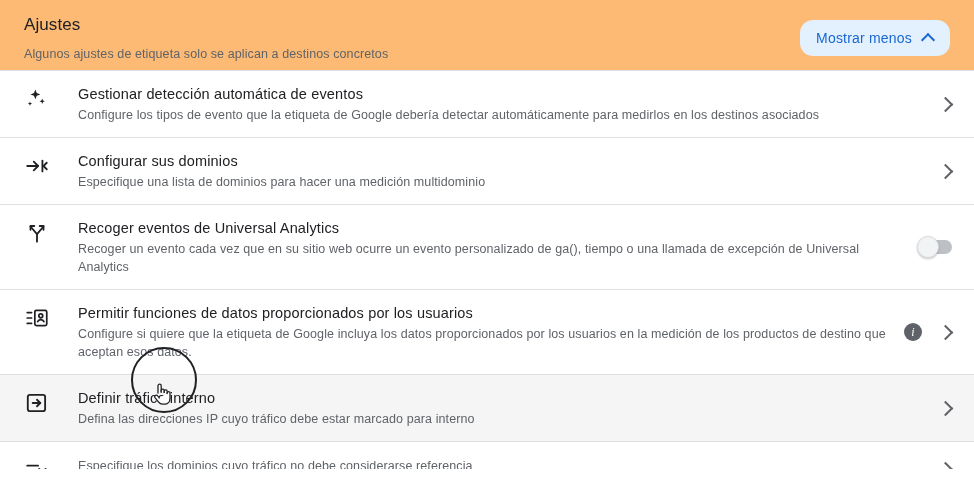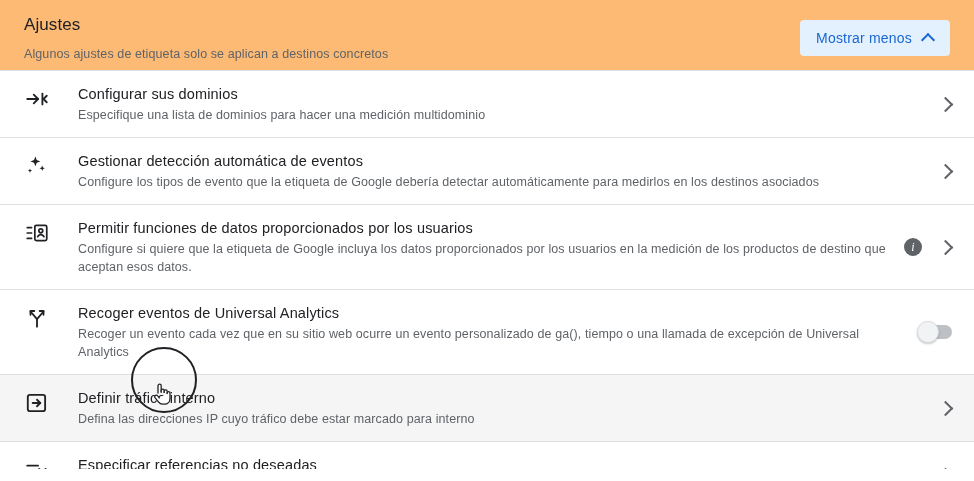--- a/index.html
+++ b/index.html
@@ -48,21 +48,21 @@
     color: #5f6368;
     letter-spacing: 0.1px;
   }
   .show-less-btn {
     display: inline-flex;
     align-items: center;
     gap: 10px;
     background: #e3f0fd;
     color: #1967d2;
     border: none;
-    border-radius: 4px;
+    border-radius: 13px;
     height: 36px;
     padding: 0 16px;
     font-size: 14px;
     font-family: "Liberation Sans", sans-serif;
     letter-spacing: 0.2px;
     cursor: pointer;
     margin-top: 6px;
     margin-right: 8px;
   }
   .chevron-up {
@@ -229,68 +229,49 @@
     <button class="show-less-btn">
       <span>Mostrar menos</span>
       <span class="chevron-up"></span>
     </button>
   </div>
 
   <div class="rows">
 
     <div class="row">
       <div class="row-icon">
+        <svg width="26" height="26" viewBox="0 0 24 24" fill="none">
+          <path d="M10.5 3.2l1.25 3.3 3.3 1.25-3.3 1.25-1.25 3.3-1.25-3.3L6 7.75l3.25-1.25z" fill="#202124"></path>
+          <path d="M16.8 11.5l.7 1.85 1.85.7-1.85.7-.7 1.85-.7-1.85-1.85-.7 1.85-.7z" fill="#202124"></path>
+          <path d="M5.5 14.2l.55 1.45 1.45.55-1.45.55L5.5 18.2l-.55-1.45-1.45-.55 1.45-.55z" fill="#202124"></path>
+        </svg>
+      </div>
+      <div class="row-body">
+        <div class="row-title">Gestionar detección automática de eventos</div>
+        <div class="row-desc">Configure los tipos de evento que la etiqueta de Google debería detectar automáticamente para medirlos en los destinos asociados</div>
+      </div>
+      <div class="row-trailing">
+        <span class="chevron-right"></span>
+      </div>
+    </div>
+
+    <div class="row">
+      <div class="row-icon">
         <svg width="26" height="26" viewBox="0 0 24 24" fill="none" stroke="#202124" stroke-width="1.7" stroke-linecap="round" stroke-linejoin="round">
           <path d="M3 12h10"></path>
           <path d="M9 8l4 4-4 4"></path>
           <path d="M17 7v10"></path>
           <path d="M21 9l-3 3 3 3"></path>
         </svg>
       </div>
       <div class="row-body">
         <div class="row-title">Configurar sus dominios</div>
         <div class="row-desc">Especifique una lista de dominios para hacer una medición multidominio</div>
       </div>
       <div class="row-trailing">
-        <span class="chevron-right"></span>
-      </div>
-    </div>
-
-    <div class="row">
-      <div class="row-icon">
-        <svg width="26" height="26" viewBox="0 0 24 24" fill="none">
-          <path d="M10.5 3.2l1.25 3.3 3.3 1.25-3.3 1.25-1.25 3.3-1.25-3.3L6 7.75l3.25-1.25z" fill="#202124"></path>
-          <path d="M16.8 11.5l.7 1.85 1.85.7-1.85.7-.7 1.85-.7-1.85-1.85-.7 1.85-.7z" fill="#202124"></path>
-          <path d="M5.5 14.2l.55 1.45 1.45.55-1.45.55L5.5 18.2l-.55-1.45-1.45-.55 1.45-.55z" fill="#202124"></path>
-        </svg>
-      </div>
-      <div class="row-body">
-        <div class="row-title">Gestionar detección automática de eventos</div>
-        <div class="row-desc">Configure los tipos de evento que la etiqueta de Google debería detectar automáticamente para medirlos en los destinos asociados</div>
-      </div>
-      <div class="row-trailing">
-        <span class="chevron-right"></span>
-      </div>
-    </div>
-
-    <div class="row">
-      <div class="row-icon">
-        <svg width="26" height="26" viewBox="0 0 24 24" fill="none" stroke="#202124" stroke-width="1.6" stroke-linecap="round">
-          <rect x="10" y="5" width="11" height="14" rx="1.5"></rect>
-          <circle cx="15.5" cy="10" r="1.8"></circle>
-          <path d="M12.6 15.4c.5-1.3 1.6-2 2.9-2s2.4.7 2.9 2"></path>
-          <path d="M3 7h4M3 12h4M3 17h4"></path>
-        </svg>
-      </div>
-      <div class="row-body">
-        <div class="row-title">Permitir funciones de datos proporcionados por los usuarios</div>
-        <div class="row-desc">Configure si quiere que la etiqueta de Google incluya los datos proporcionados por los usuarios en la medición de los productos de destino que aceptan esos datos.</div>
-      </div>
-      <div class="row-trailing">
-        <span class="info-icon">i</span>
         <span class="chevron-right"></span>
       </div>
     </div>
 
     <div class="row">
       <div class="row-icon">
         <svg width="26" height="26" viewBox="0 0 24 24" fill="none" stroke="#202124" stroke-width="1.7" stroke-linecap="round" stroke-linejoin="round">
           <path d="M12 20v-7"></path>
           <path d="M12 13L6 6"></path>
           <path d="M12 13l6-7"></path>
@@ -302,20 +283,39 @@
         <div class="row-title">Recoger eventos de Universal Analytics</div>
         <div class="row-desc">Recoger un evento cada vez que en su sitio web ocurre un evento personalizado de ga(), tiempo o una llamada de excepción de Universal Analytics</div>
       </div>
       <div class="row-trailing">
         <span class="toggle">
           <span class="knob"></span>
         </span>
       </div>
     </div>
 
+    <div class="row">
+      <div class="row-icon">
+        <svg width="26" height="26" viewBox="0 0 24 24" fill="none" stroke="#202124" stroke-width="1.6" stroke-linecap="round">
+          <rect x="10" y="5" width="11" height="14" rx="1.5"></rect>
+          <circle cx="15.5" cy="10" r="1.8"></circle>
+          <path d="M12.6 15.4c.5-1.3 1.6-2 2.9-2s2.4.7 2.9 2"></path>
+          <path d="M3 7h4M3 12h4M3 17h4"></path>
+        </svg>
+      </div>
+      <div class="row-body">
+        <div class="row-title">Permitir funciones de datos proporcionados por los usuarios</div>
+        <div class="row-desc">Configure si quiere que la etiqueta de Google incluya los datos proporcionados por los usuarios en la medición de los productos de destino que aceptan esos datos.</div>
+      </div>
+      <div class="row-trailing">
+        <span class="info-icon">i</span>
+        <span class="chevron-right"></span>
+      </div>
+    </div>
+
     <div class="row highlight">
       <div class="row-icon">
         <svg width="26" height="26" viewBox="0 0 24 24" fill="none" stroke="#202124" stroke-width="1.7" stroke-linecap="round" stroke-linejoin="round">
           <rect x="3.5" y="4.5" width="16" height="15" rx="2"></rect>
           <path d="M8 12h7"></path>
           <path d="M12 9l3 3-3 3"></path>
         </svg>
       </div>
       <div class="row-body">
         <div class="row-title">Definir tráfico interno</div>
@@ -329,21 +329,20 @@
     <div class="row">
       <div class="row-icon">
         <svg width="26" height="26" viewBox="0 0 24 24" fill="none" stroke="#202124" stroke-width="1.7" stroke-linecap="round" stroke-linejoin="round">
           <path d="M3 8h10"></path>
           <path d="M3 13h7"></path>
           <path d="M14 11l6 6"></path>
           <path d="M20 11l-6 6"></path>
         </svg>
       </div>
       <div class="row-body">
-        <div class="row-title">Especificar referencias no deseadas</div>
         <div class="row-desc">Especifique los dominios cuyo tráfico no debe considerarse referencia</div>
       </div>
       <div class="row-trailing">
         <span class="chevron-right"></span>
       </div>
     </div>
 
   </div>
 
   <div class="bottom-strip"></div>

